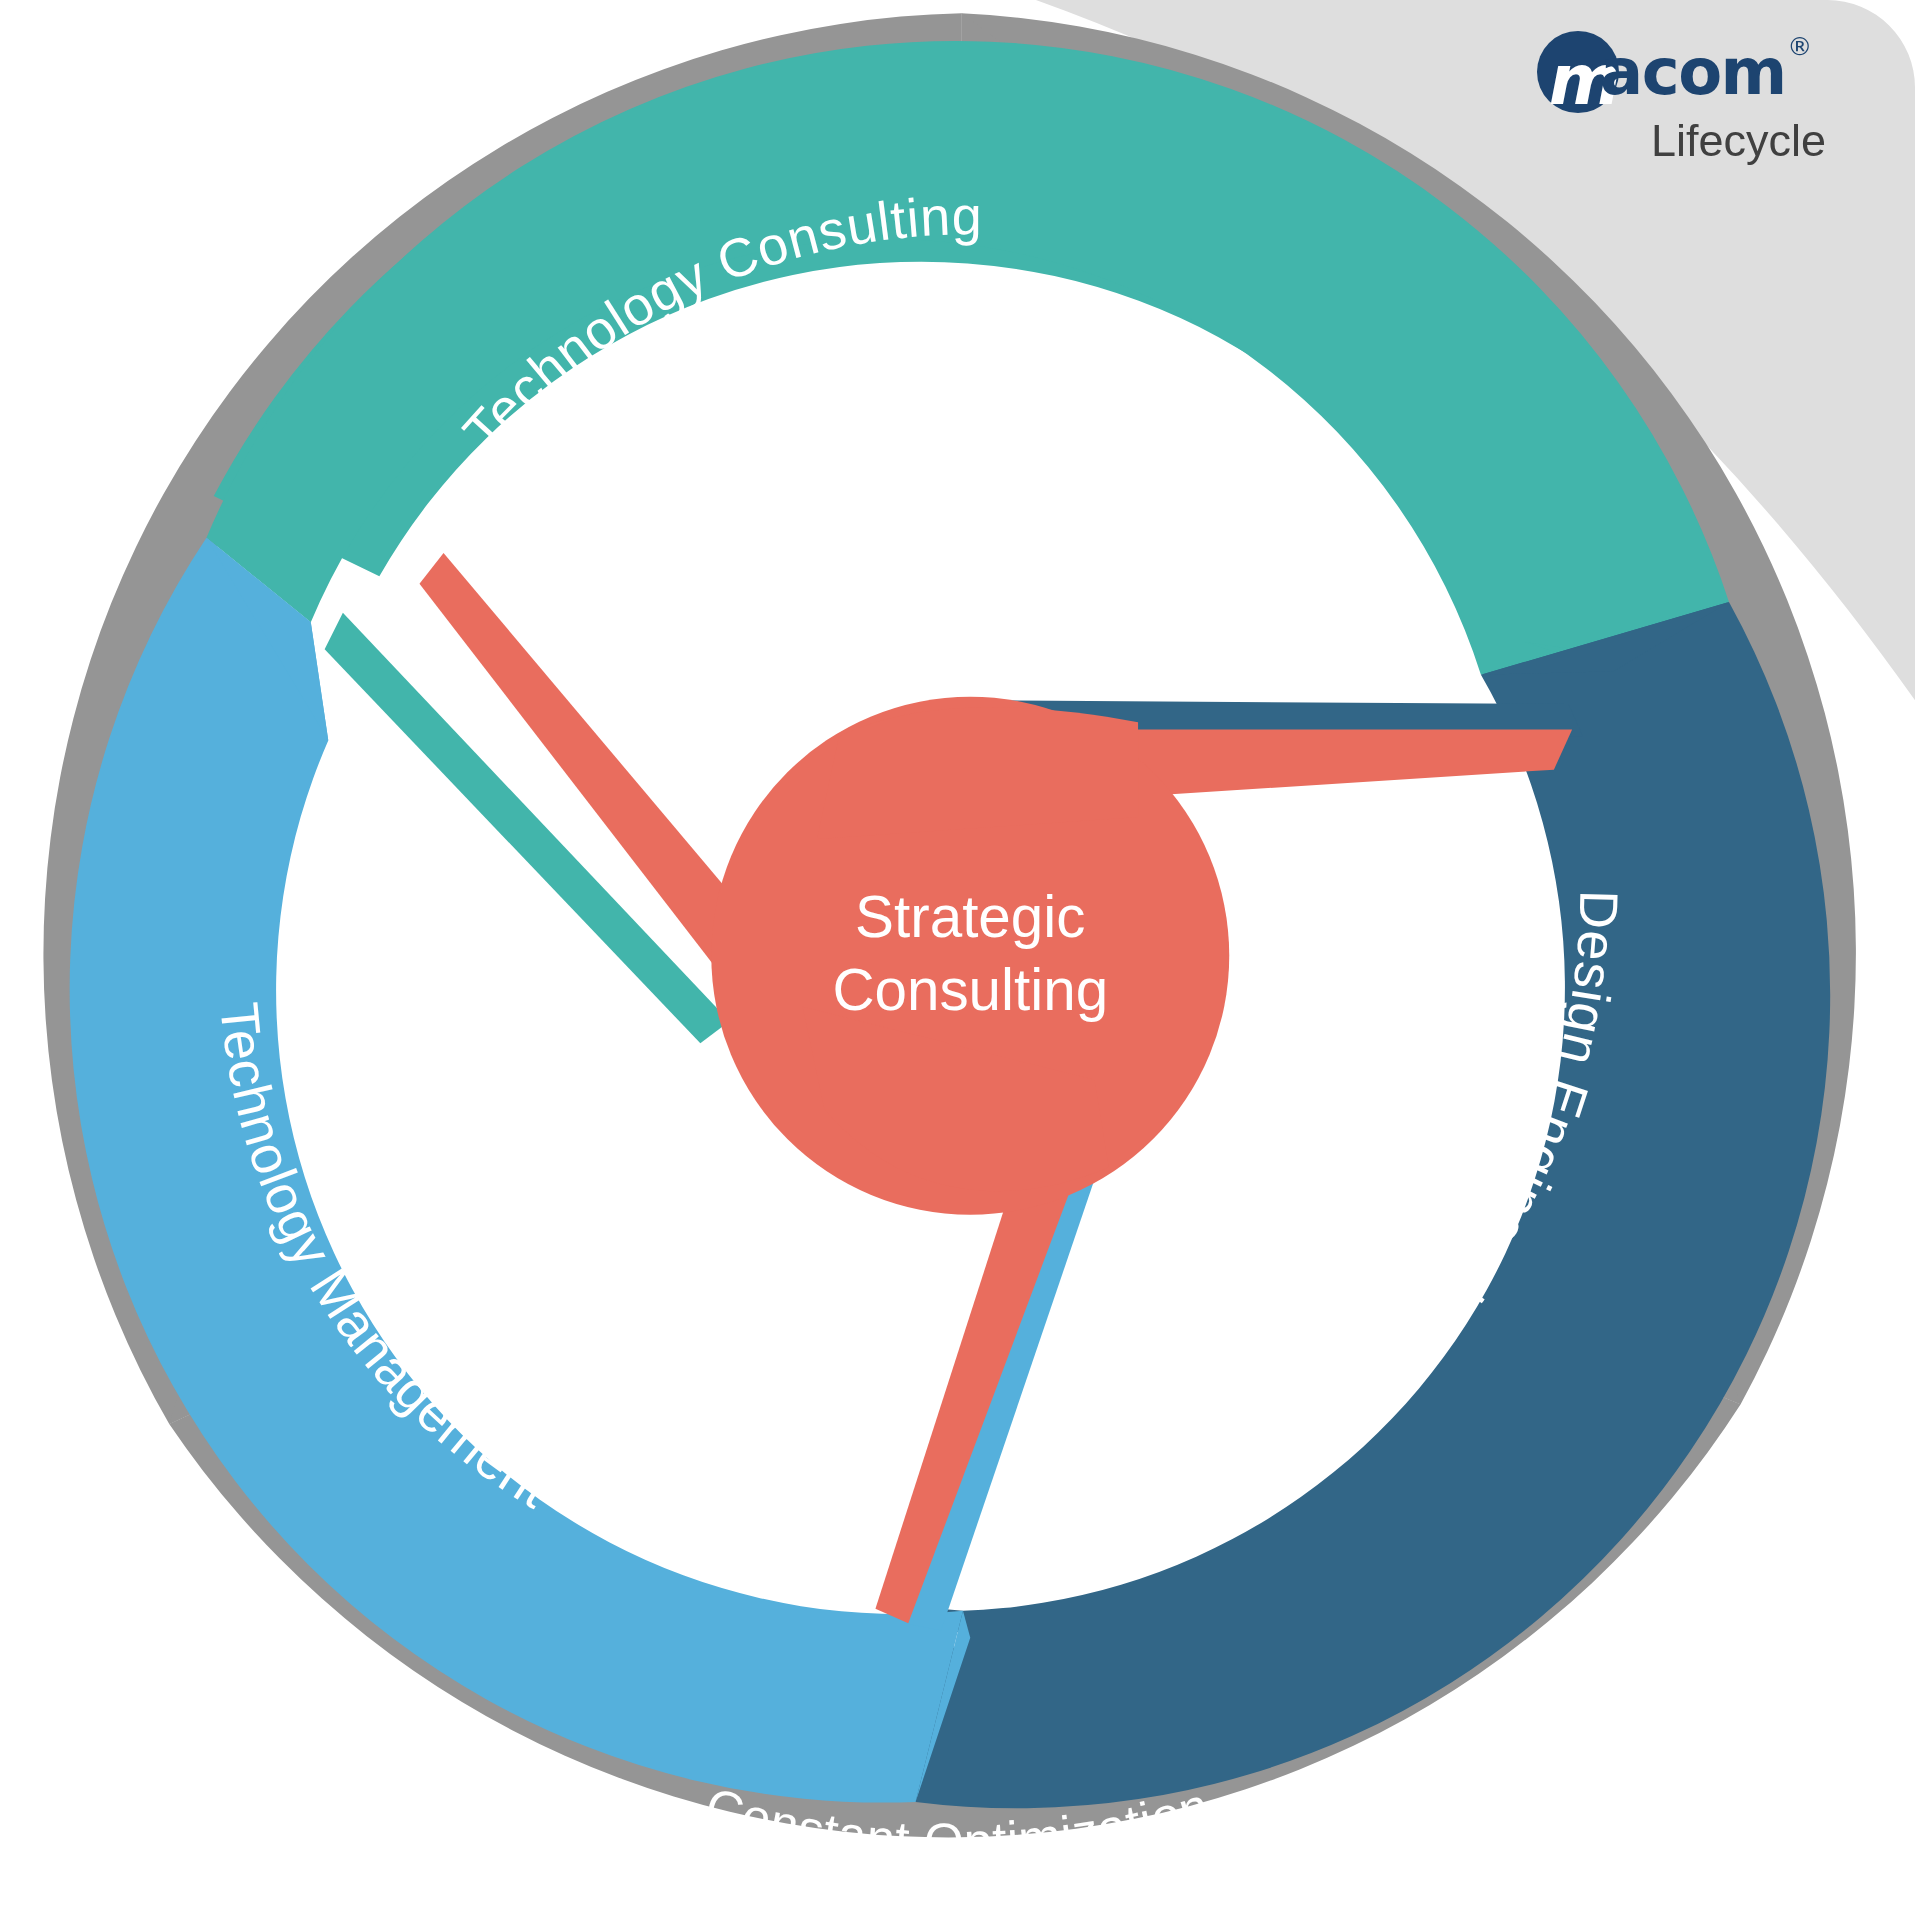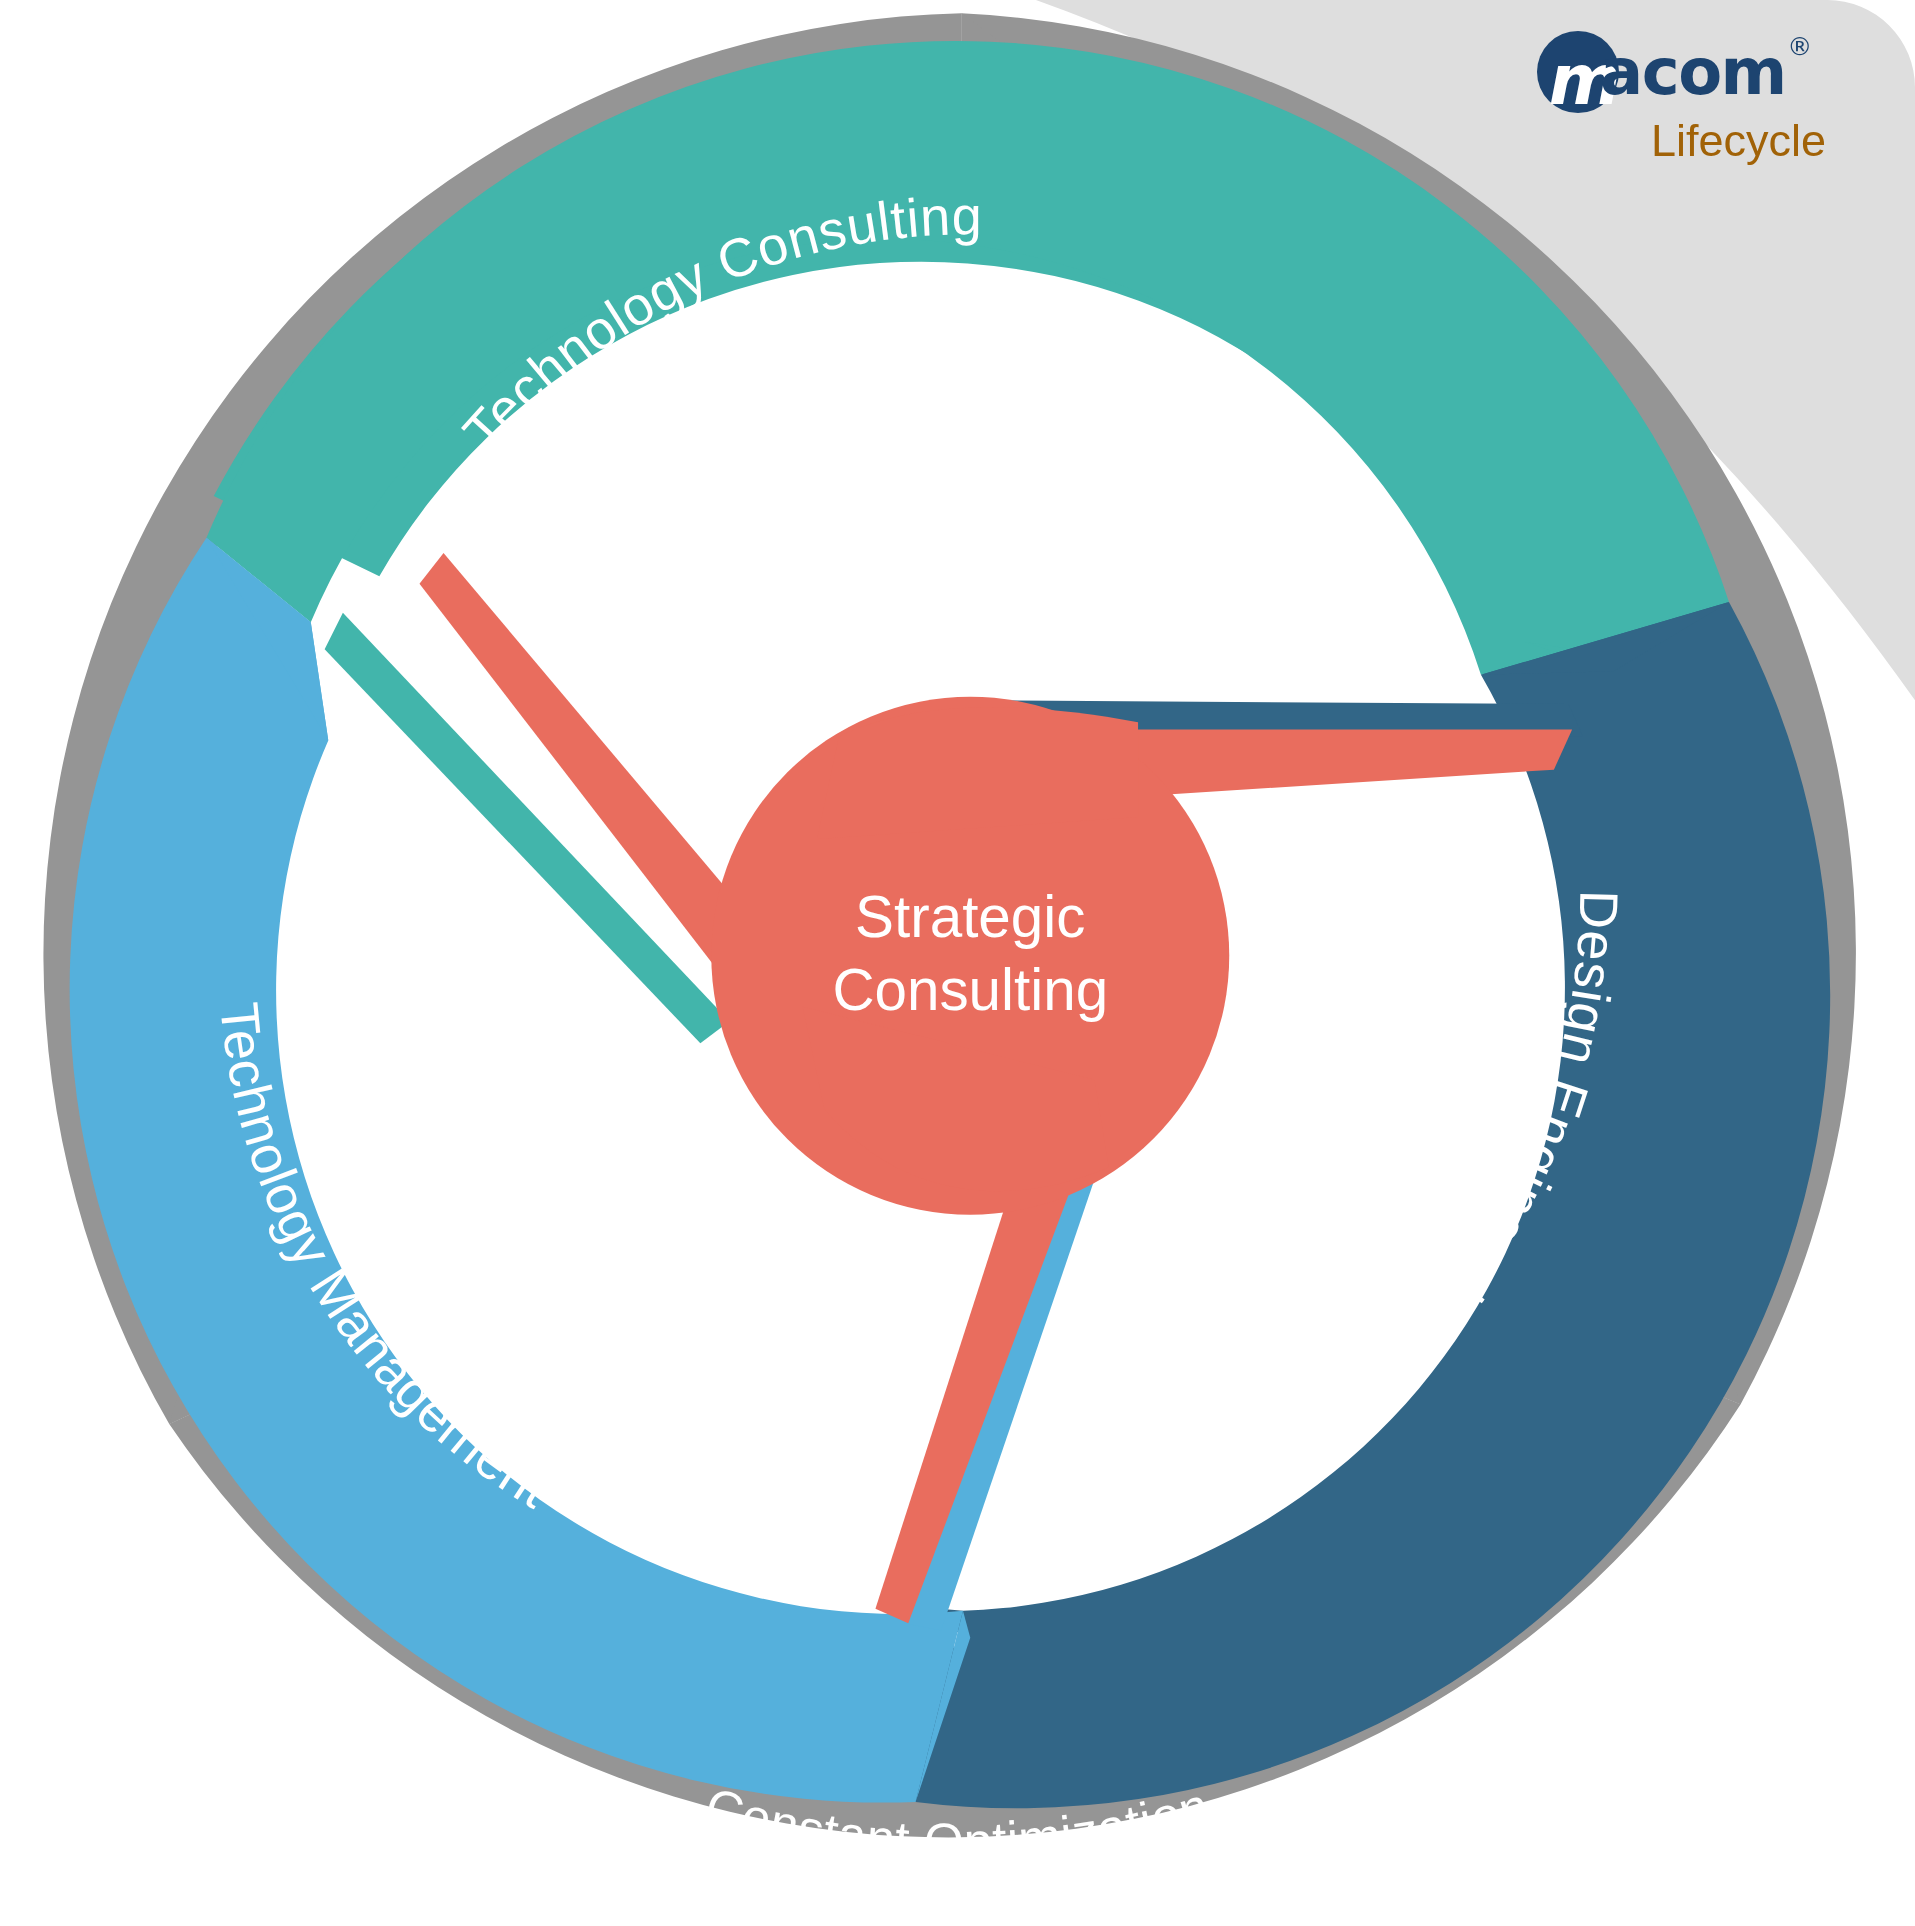--- a/index.html
+++ b/index.html
@@ -8,21 +8,21 @@
   #diagram{position:absolute;left:0;top:0;width:1915px;height:1926px;}
   .arc-label{fill:#ffffff;font-family:"Liberation Sans",sans-serif;font-size:74px;letter-spacing:1px;}
   .outer-label{fill:#ffffff;font-family:"Liberation Sans",sans-serif;font-size:70px;letter-spacing:1px;}
   .center-label{fill:#ffffff;font-family:"Liberation Sans",sans-serif;font-size:80px;text-anchor:middle;}
   #logo-block{position:absolute;right:86px;top:31px;width:292px;height:139px;}
   #logo-row{display:flex;align-items:center;height:82px;}
   #logo-mark{width:82px;height:82px;border-radius:50%;background:#1d4470;position:relative;flex:0 0 auto;}
   #logo-mark .m{position:absolute;left:11.7px;top:8px;color:#ffffff;font-family:"DejaVu Sans",sans-serif;font-style:italic;font-weight:bold;font-size:69px;line-height:82px;}
   #logo-word{color:#1d4470;font-family:"DejaVu Sans",sans-serif;font-weight:bold;font-size:64px;line-height:67px;margin-left:-19px;letter-spacing:-1.5px;position:relative;}
   #logo-reg{color:#1d4470;font-family:"DejaVu Sans",sans-serif;font-size:25px;position:relative;top:-26px;left:1.5px;}
-  #logo-sub{color:#a16207;font-family:"Liberation Sans",sans-serif;font-size:45px;text-align:right;margin-top:1.5px;padding-right:2.9px;}
+  #logo-sub{color:#404040;font-family:"Liberation Sans",sans-serif;font-size:45px;text-align:right;margin-top:1.5px;padding-right:2.9px;}
 </style>
 </head>
 <body>
 
 <div id="stage">
 
   <svg id="diagram" viewBox="0 0 2625 2640">
     <defs>
 
       <path id="p-outer-bottom" d="M 735 2400 A 1200 1200 0 0 0 1890 2400" fill="none"></path>

